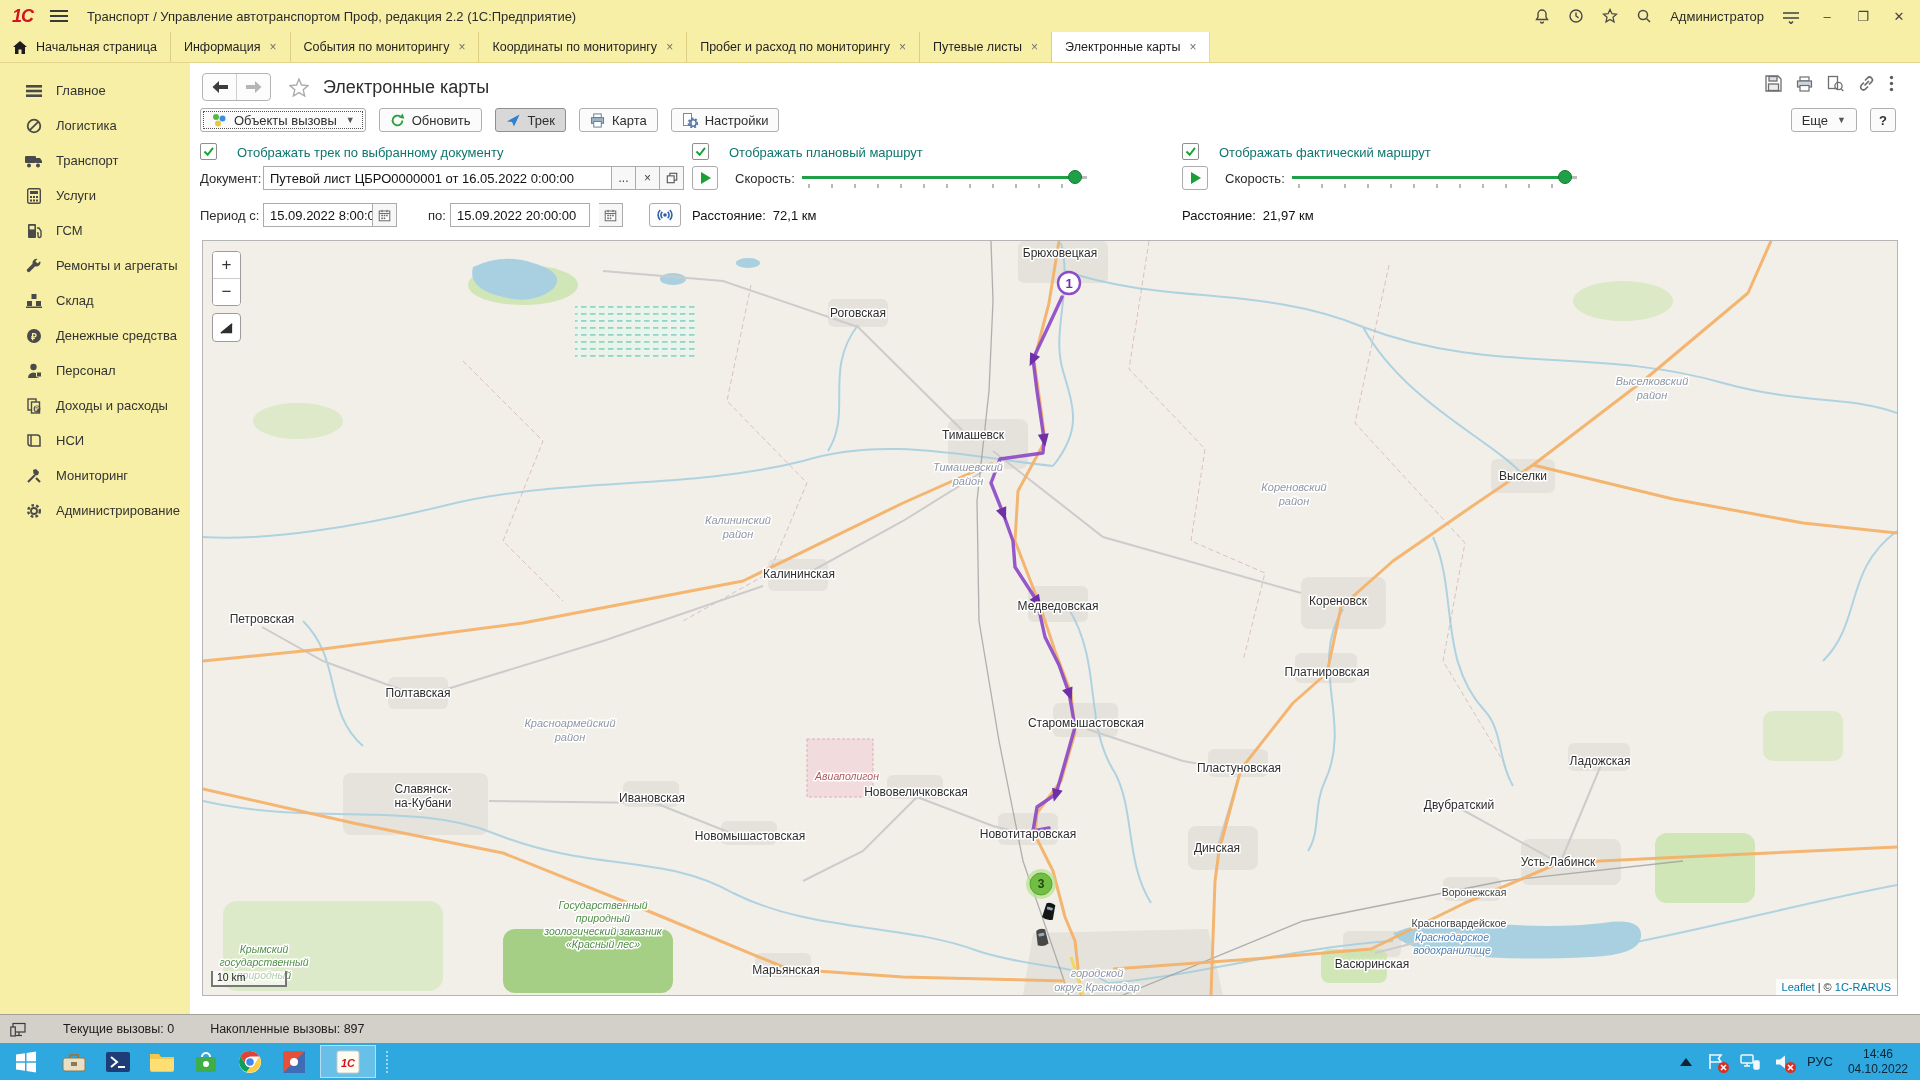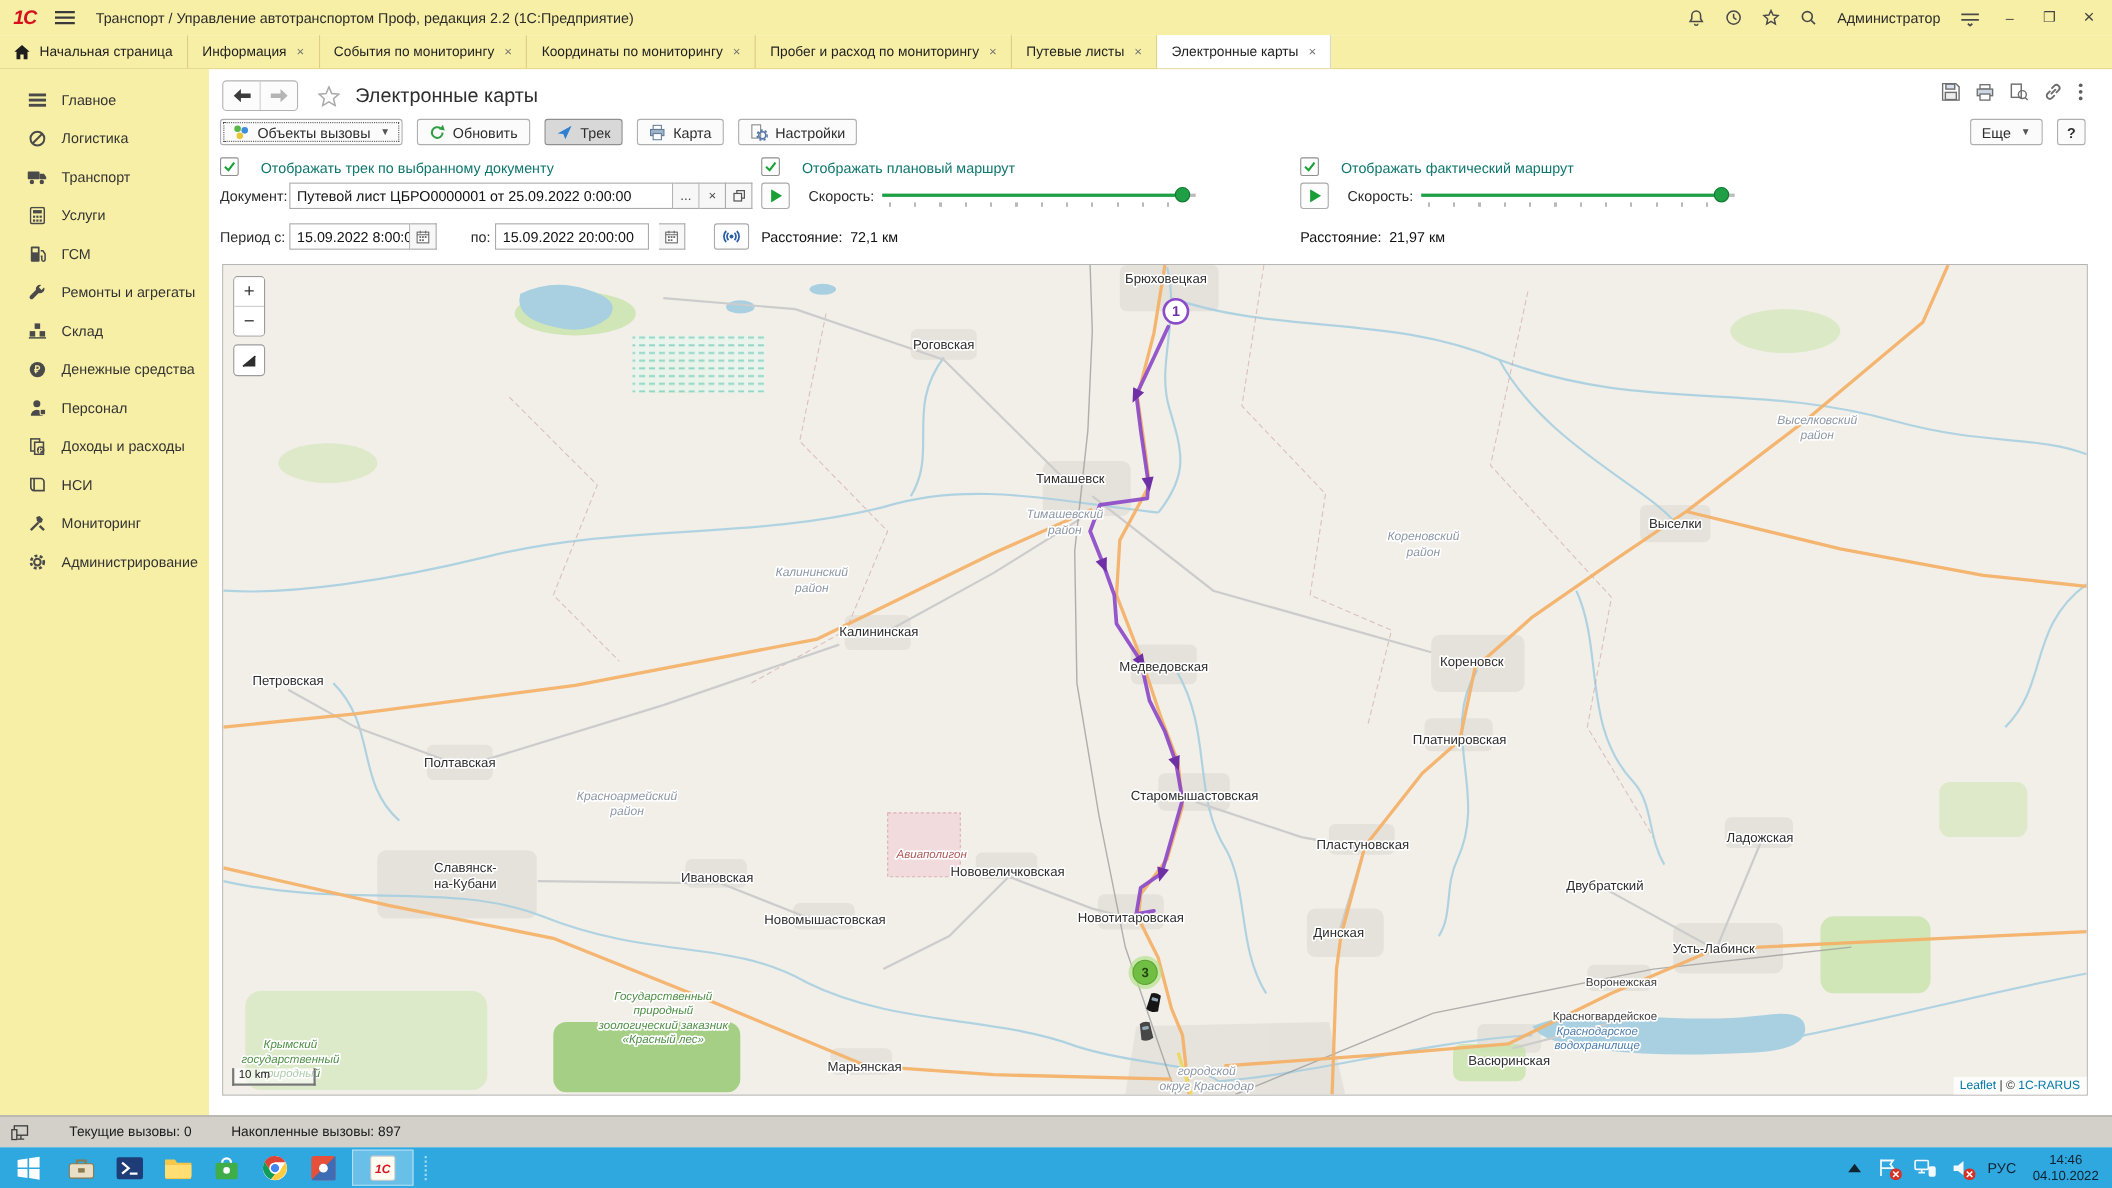--- a/index.html
+++ b/index.html
@@ -480,21 +480,21 @@
           <svg width="13" height="13" viewBox="0 0 16 16" fill="none">
             <path d="M3,8 L7,12 L13.5,3.5" stroke="#17A335" stroke-width="2.4"></path>
           </svg>
         </span>
       <span>Отображать фактический маршрут</span>
     </span>
   </div>
 
   <div class="ctl-row" style="top:103px">
     <span class="lab" style="position:absolute;left:10px;top:5px">Документ:</span>
-    <span class="field" style="position:absolute;left:73px;width:349px">Путевой лист ЦБРО0000001 от 25.09.2022 0:00:00</span>
+    <span class="field" style="position:absolute;left:73px;width:349px">Путевой лист ЦБРО0000001 от 16.05.2022 0:00:00</span>
     <span class="fbtn" style="position:absolute;left:422px">...</span>
     <span class="fbtn" style="position:absolute;left:446px">×</span>
     <span class="fbtn" style="position:absolute;left:470px">
       <svg width="12" height="12" viewBox="0 0 14 14" fill="none" stroke="#555" stroke-width="1.3">
           <rect x="4.5" y="1.5" width="8" height="8"></rect>
           <rect x="1.5" y="4.5" width="8" height="8" fill="#F7F7F7"></rect>
         </svg>
     </span>
 
     <span class="playbtn" style="position:absolute;left:502px">

